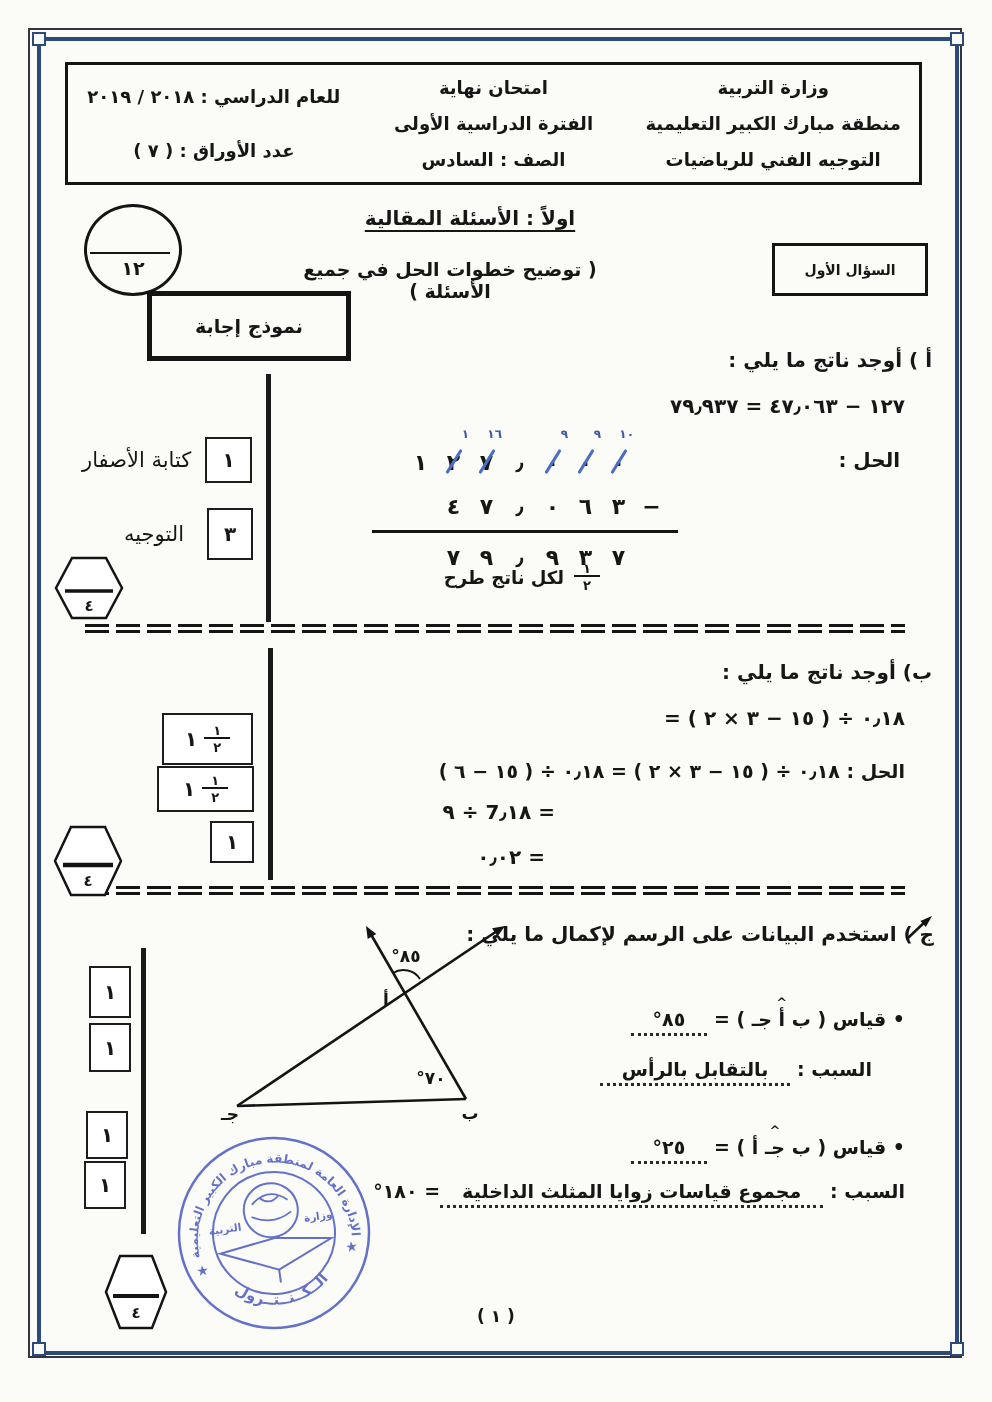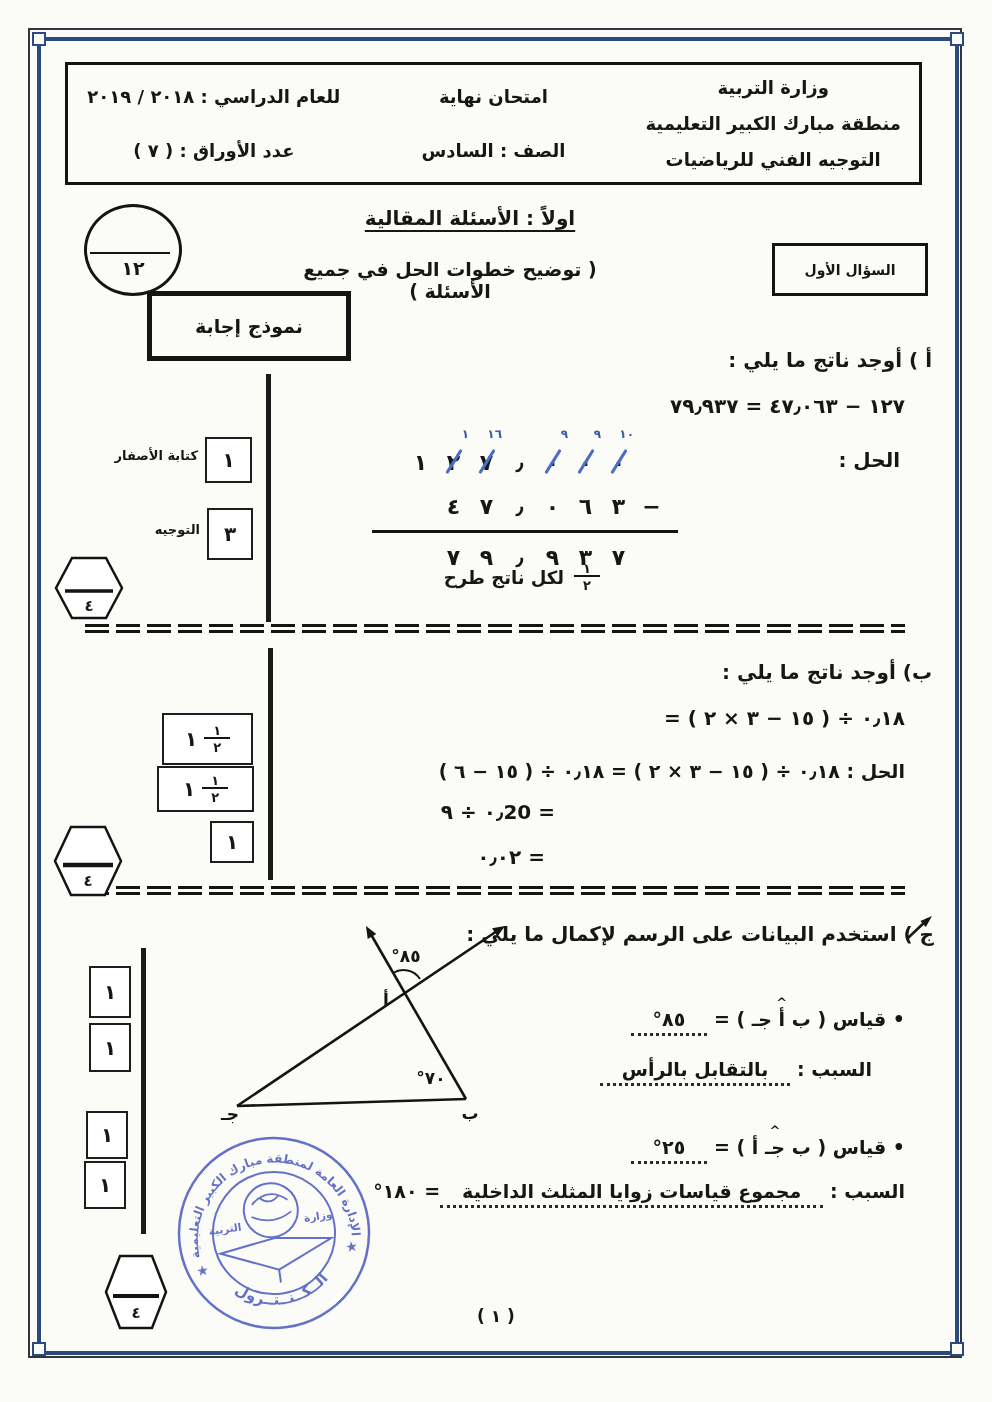--- a/index.html
+++ b/index.html
@@ -48,21 +48,21 @@
   
   .vbar{width:5px;background:#1a1a1a;}
   .sep{height:9px;
     background-image:repeating-linear-gradient(90deg,#141414 0 24px,rgba(0,0,0,0) 24px 31px),
                      repeating-linear-gradient(90deg,#141414 0 24px,rgba(0,0,0,0) 24px 31px);
     background-size:100% 3px,100% 3px;background-position:0 0,0 6px;background-repeat:no-repeat;}
   
   .scorebox{border:2px solid #1d1d1d;background:#fff;display:flex;align-items:center;justify-content:center;
         font-size:20px;font-weight:bold;box-sizing:border-box;}
   .scorebox.ltr{direction:ltr;gap:7px;}
-  .slabel{font-size:13px;font-weight:bold;text-align:right;direction:rtl;white-space:nowrap;}
+  .slabel{font-size:21px;font-weight:normal;text-align:left;direction:rtl;white-space:nowrap;}
   
   .dotline{border-bottom:3px dotted #2a2a2a;padding:0 22px 3px;display:inline-block;}
   .hat{position:relative;display:inline-block;}
   .hat::before{content:"^";position:absolute;top:-13px;left:50%;transform:translateX(-50%);
         font-size:13px;font-weight:bold;}
   .bullet-line{direction:rtl;font-weight:bold;font-size:19px;white-space:nowrap;}
   svg text{font-family:"DejaVu Sans",sans-serif;}
   .pagenum{left:436px;top:1306px;width:120px;text-align:center;font-size:17px;font-weight:bold;direction:rtl;}
 </style>
 </head>
@@ -76,20 +76,21 @@
 <div class="abs corner" style="left:950px;top:1342px;"></div>
 
 <div class="abs headerbox">
   <div class="hcol">
     <div>وزارة التربية</div>
     <div>منطقة مبارك الكبير التعليمية</div>
     <div>التوجيه الفني للرياضيات</div>
   </div>
   <div class="hcol">
     <div>امتحان نهاية</div>
+    <div>الفترة الدراسية الأولى</div>
     <div>الصف : السادس</div>
   </div>
   <div class="hcol">
     <div>للعام الدراسي : ٢٠١٨ / ٢٠١٩</div>
     <div>عدد الأوراق : ( ٧ )</div>
   </div>
 </div>
 
 <div class="abs circle12">
   <div class="line"></div>
@@ -210,21 +211,21 @@
   <polygon points="18,2 52,2 68,32 52,62 18,62 2,32" fill="#fff" stroke="#141414" stroke-width="2.5"></polygon>
   <line x1="11" y1="35" x2="59" y2="35" stroke="#141414" stroke-width="3.5"></line>
   <text x="35" y="55" text-anchor="middle" font-size="15" font-weight="bold" fill="#141414">٤</text>
 </svg>
 
 <div class="abs sep" style="left:85px;top:624px;width:820px;"></div>
 
 <div class="abs rtl-line" style="right:60px;top:660px;font-size:20px;">ب) أوجد ناتج ما يلي :</div>
 <div class="abs rtl-line" style="right:87px;top:706px;font-size:20px;">٠٫١٨ ÷ ( ١٥ − ٣ × ٢ ) =</div>
 <div class="abs rtl-line" style="right:87px;top:760px;font-size:19px;">الحل :  ٠٫١٨ ÷ ( ١٥ − ٣ × ٢ ) = ٠٫١٨ ÷ ( ١٥ − ٦ )</div>
-<div class="abs rtl-line" style="right:437px;top:800px;font-size:20px;">= ٠٫20 ÷ ٩</div>
+<div class="abs rtl-line" style="right:437px;top:800px;font-size:20px;">= 7٫١٨ ÷ ٩</div>
 <div class="abs rtl-line" style="right:447px;top:845px;font-size:20px;">= ٠٫٠٢</div>
 
 <div class="abs vbar" style="left:268px;top:648px;height:232px;"></div>
 
 <div class="abs scorebox ltr" style="left:162px;top:713px;width:91px;height:52px;">
   <span>١</span>
   <span class="frac">
     <span class="fn">١</span>
     <span class="fd">٢</span>
   </span>

